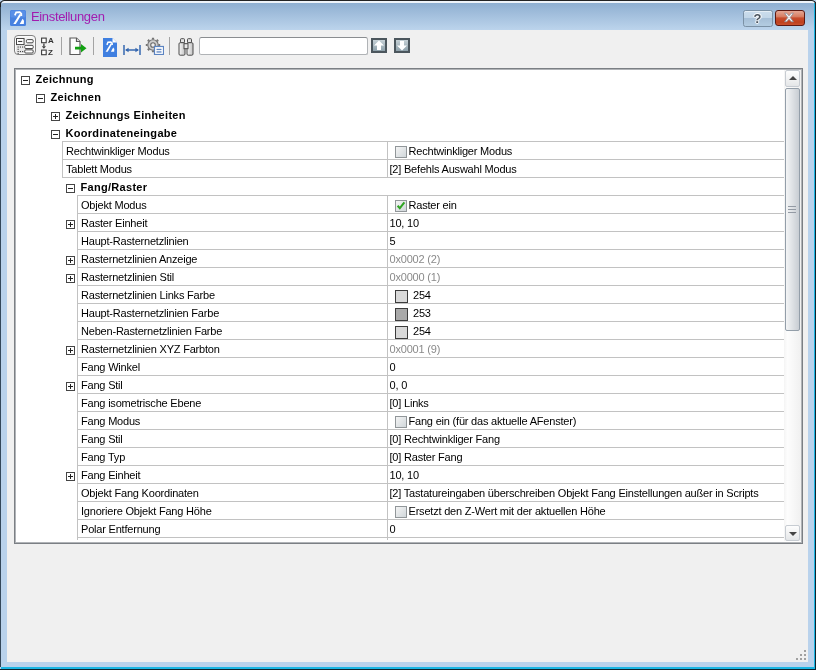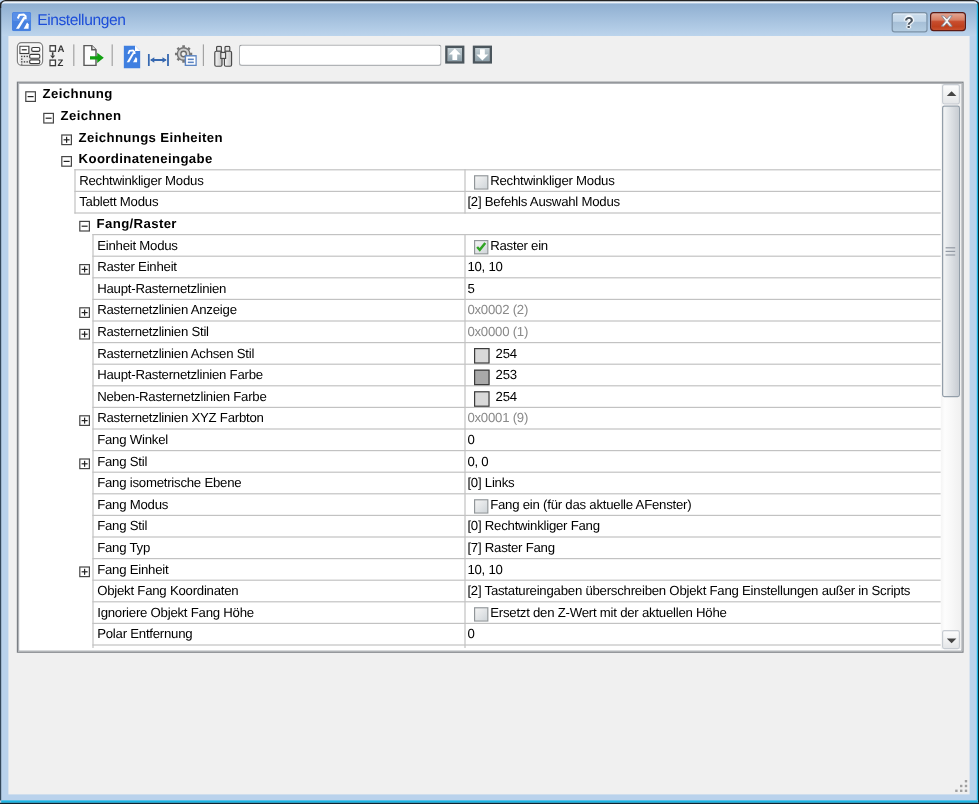--- a/index.html
+++ b/index.html
@@ -6,21 +6,21 @@
 div{position:absolute}
 #topdark{left:0;top:0;width:816px;height:7px;border-top:1.4px solid #232323;border-left:1.4px solid #232323;border-right:1.4px solid #232323;border-radius:4.5px 4.5px 0 0;box-sizing:border-box;z-index:5}
 #whiteline{left:1.5px;top:1.3px;width:813px;height:1.3px;background:#eef3f9;border-radius:4px 4px 0 0}
 #tgrad{left:1px;top:2.5px;width:814px;height:27.5px;background:linear-gradient(#8fafd1,#bcd4ec);border-radius:3px 3px 0 0}
 #client{left:7px;top:30px;width:801px;height:632px;background:#f0f0f0}
 #cyanR{left:813.5px;top:3px;width:1.8px;height:664px;background:#1ab5e3}
 #cyanB{left:1px;top:666.8px;width:814px;height:2px;background:#1ab5e3}
 #darkB{left:0;top:668.8px;width:816px;height:1.2px;background:#10242e}
 #darkR{left:815.3px;top:2px;width:0.7px;height:667px;background:#10242e}
 #darkL{left:0;top:2px;width:1px;height:665px;background:#33475a}
-#ttext{left:31px;top:9px;font-size:13px;color:#1d4ed8;letter-spacing:-0.35px}
+#ttext{left:31px;top:9px;font-size:13px;color:#a21caf;letter-spacing:-0.35px}
 #helpb{left:742.5px;top:9.5px;width:28px;height:15px;border:1px solid #7b91a5;border-radius:2.5px;background:linear-gradient(#ccddec 0%,#c2d6e8 45%,#a6bfd7 50%,#b3cce1 100%);box-shadow:inset 0 1px 0 rgba(255,255,255,.5)}
 #helpb span{display:block;text-align:center;font-size:13px;font-weight:bold;color:#48525d;line-height:15px;text-shadow:0 1px 1px #fff,0 -1px 1px #fff,1px 0 1px #fff,-1px 0 1px #fff}
 #closeb{left:774.5px;top:9.5px;width:28px;height:14px;border:1.5px solid #5d1912;border-radius:3px;background:linear-gradient(#e5a795 0%,#d77e63 40%,#c84d2e 50%,#bf401d 80%,#ca5230 100%)}
 
 #tb1{left:13.5px;top:35px;width:20px;height:18px;border:1.5px solid #808080;border-radius:4px;background:linear-gradient(#f6f6f6,#e3e3e3);box-shadow:inset 0 0 0 1px #fbfbfb}
 .sep{width:1px;height:18px;background:#a3a3a3;top:37px}
 #sbox{left:199px;top:36.5px;width:166.5px;height:16.5px;background:#fff;border:1px solid #b0b3b6;border-top-color:#8a8d90;border-radius:2.5px}
 .navb{top:38px;width:12px;height:11px;border:2px solid #4b565d;background:linear-gradient(#c6d1d6,#8da0aa)}
 
 #list{left:14px;top:68px;width:787px;height:474px;background:#fff;border:1px solid #7b7f84;box-shadow:inset 0 0 0 1px #b0b3b7}
@@ -193,39 +193,39 @@
 <div class="hl" style="left:77px;top:501px;width:707px"></div>
 <div class="hl" style="left:77px;top:519px;width:707px"></div>
 <div class="hl" style="left:77px;top:537px;width:707px"></div>
 <div class="vl" style="left:77px;top:195px;height:345px"></div>
 <div class="vl" style="left:387px;top:195px;height:345px"></div>
 <div class="nm" style="left:66px;top:142px">Rechtwinkliger Modus</div>
 <div class="cb" style="left:395px;top:145.5px"></div>
 <div class="nm" style="left:408.5px;top:142px">Rechtwinkliger Modus</div>
 <div class="nm" style="left:66px;top:160px">Tablett Modus</div>
 <div class="nm" style="left:389.5px;top:160px">[2] Befehls Auswahl Modus</div>
-<div class="nm" style="left:81px;top:196px">Einheit Modus</div>
+<div class="nm" style="left:81px;top:196px">Objekt Modus</div>
 <div class="cb" style="left:395px;top:199.5px">
     <svg width="12" height="12" viewBox="0 0 12 12" style="position:absolute;left:-1px;top:-1px">
       <path d="M2.6,5.8 L4.8,8.2 L9.4,2.4" stroke="#2fa423" stroke-width="2" fill="none"></path>
     </svg>
   </div>
 <div class="nm" style="left:408.5px;top:196px">Raster ein</div>
 <div class="eb pl" style="left:66px;top:220px"></div>
 <div class="nm" style="left:81px;top:214px">Raster Einheit</div>
 <div class="nm" style="left:389.5px;top:214px">10, 10</div>
 <div class="nm" style="left:81px;top:232px">Haupt-Rasternetzlinien</div>
 <div class="nm" style="left:389.5px;top:232px">5</div>
 <div class="eb pl" style="left:66px;top:256px"></div>
 <div class="nm" style="left:81px;top:250px">Rasternetzlinien Anzeige</div>
 <div class="nm gray" style="left:389.5px;top:250px">0x0002 (2)</div>
 <div class="eb pl" style="left:66px;top:274px"></div>
 <div class="nm" style="left:81px;top:268px">Rasternetzlinien Stil</div>
 <div class="nm gray" style="left:389.5px;top:268px">0x0000 (1)</div>
-<div class="nm" style="left:81px;top:286px">Rasternetzlinien Achsen Stil</div>
+<div class="nm" style="left:81px;top:286px">Rasternetzlinien Links Farbe</div>
 <div class="sw" style="left:395px;top:289.5px;background:#d9d9d9"></div>
 <div class="nm" style="left:413px;top:286px">254</div>
 <div class="nm" style="left:81px;top:304px">Haupt-Rasternetzlinien Farbe</div>
 <div class="sw" style="left:395px;top:307.5px;background:#a9a9a9"></div>
 <div class="nm" style="left:413px;top:304px">253</div>
 <div class="nm" style="left:81px;top:322px">Neben-Rasternetzlinien Farbe</div>
 <div class="sw" style="left:395px;top:325.5px;background:#d9d9d9"></div>
 <div class="nm" style="left:413px;top:322px">254</div>
 <div class="eb pl" style="left:66px;top:346px"></div>
 <div class="nm" style="left:81px;top:340px">Rasternetzlinien XYZ Farbton</div>
@@ -236,21 +236,21 @@
 <div class="nm" style="left:81px;top:376px">Fang Stil</div>
 <div class="nm" style="left:389.5px;top:376px">0, 0</div>
 <div class="nm" style="left:81px;top:394px">Fang isometrische Ebene</div>
 <div class="nm" style="left:389.5px;top:394px">[0] Links</div>
 <div class="nm" style="left:81px;top:412px">Fang Modus</div>
 <div class="cb" style="left:395px;top:415.5px"></div>
 <div class="nm" style="left:408.5px;top:412px">Fang ein (für das aktuelle AFenster)</div>
 <div class="nm" style="left:81px;top:430px">Fang Stil</div>
 <div class="nm" style="left:389.5px;top:430px">[0] Rechtwinkliger Fang</div>
 <div class="nm" style="left:81px;top:448px">Fang Typ</div>
-<div class="nm" style="left:389.5px;top:448px">[7] Raster Fang</div>
+<div class="nm" style="left:389.5px;top:448px">[0] Raster Fang</div>
 <div class="eb pl" style="left:66px;top:472px"></div>
 <div class="nm" style="left:81px;top:466px">Fang Einheit</div>
 <div class="nm" style="left:389.5px;top:466px">10, 10</div>
 <div class="nm" style="left:81px;top:484px">Objekt Fang Koordinaten</div>
 <div class="nm" style="left:389.5px;top:484px">[2] Tastatureingaben überschreiben Objekt Fang Einstellungen außer in Scripts</div>
 <div class="nm" style="left:81px;top:502px">Ignoriere Objekt Fang Höhe</div>
 <div class="cb" style="left:395px;top:505.5px"></div>
 <div class="nm" style="left:408.5px;top:502px">Ersetzt den Z-Wert mit der aktuellen Höhe</div>
 <div class="nm" style="left:81px;top:520px">Polar Entfernung</div>
 <div class="nm" style="left:389.5px;top:520px">0</div>

